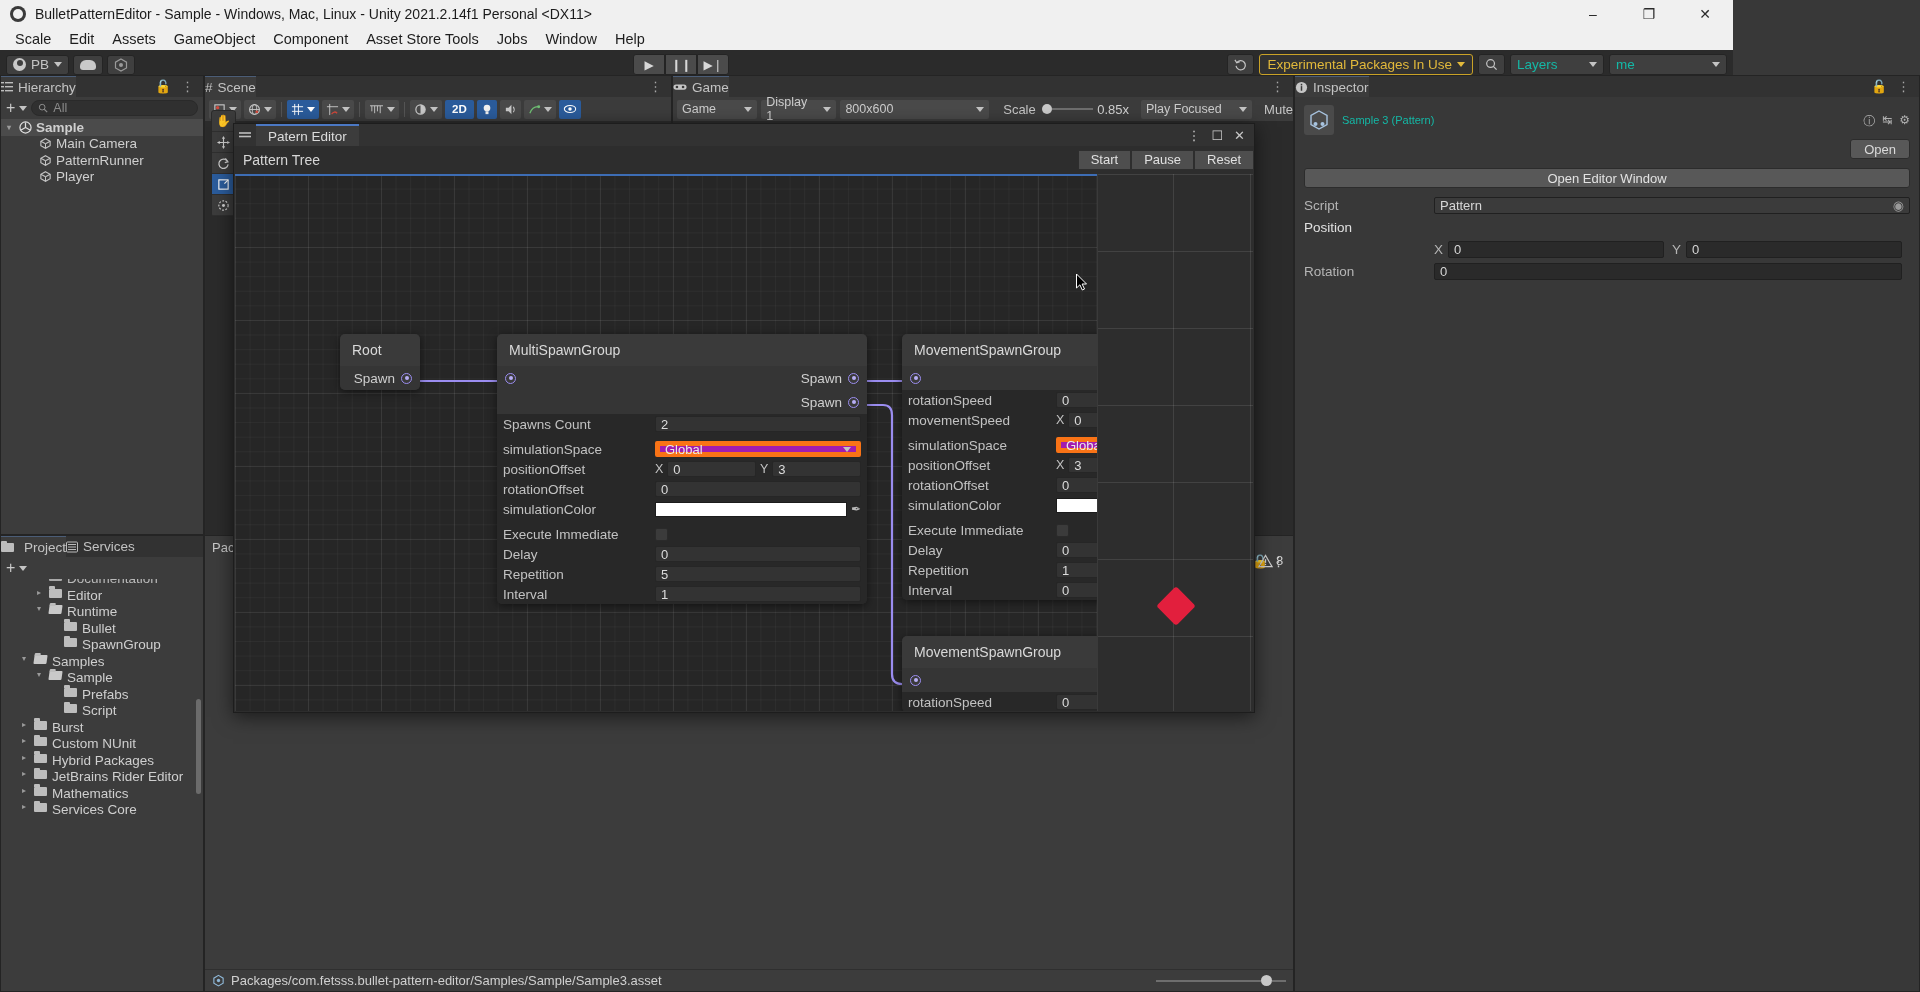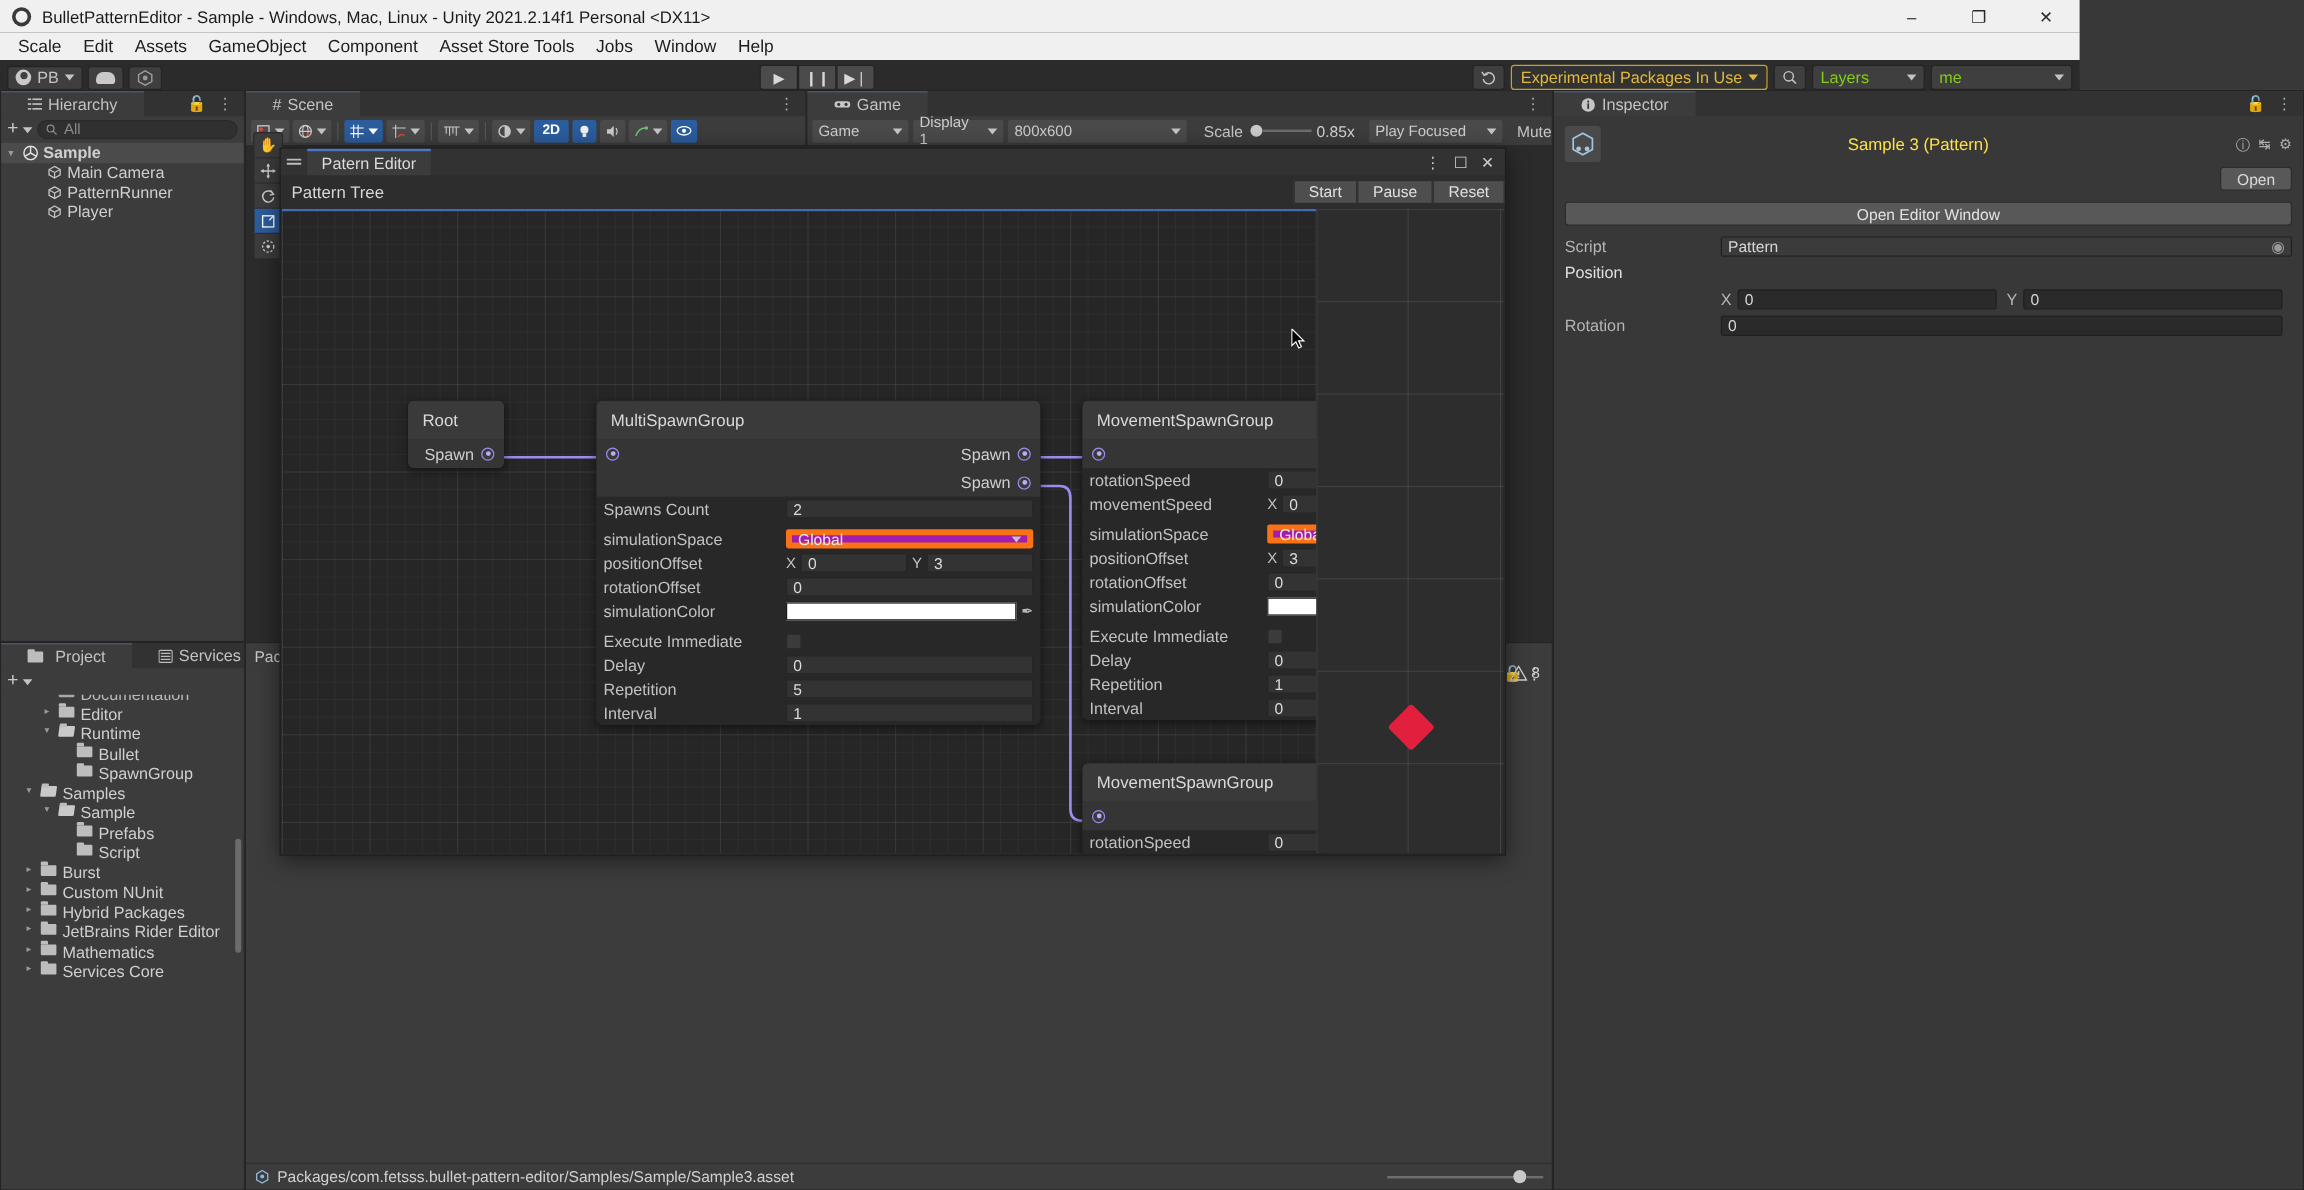--- a/index.html
+++ b/index.html
@@ -59,26 +59,26 @@
   .pbtn:last-child{border-radius:0 3px 3px 0;}
   .rightgroup{ margin-left:auto; display:flex; align-items:center; gap:5px;}
   .exp-pkg{
     height:21px;border:1px solid #c9a227;border-radius:3px;color:#e2b93b;
     display:flex;align-items:center;padding:0 7px;gap:5px;font-size:13.5px;background:#323232;
   }
   .exp-pkg .caret{border-top-color:#e2b93b;}
   .sq-btn{width:27px;height:21px;background:#3f3f3f;border:1px solid #242424;border-radius:3px;
           display:flex;align-items:center;justify-content:center;color:#c4c4c4;font-size:13px;}
   .layers-btn{height:21px;min-width:94px;background:#3f3f3f;border:1px solid #242424;border-radius:3px;
-         display:flex;align-items:center;justify-content:space-between;padding:0 6px;color:#84cc16;font-size:13.5px;}
+         display:flex;align-items:center;justify-content:space-between;padding:0 6px;color:#14b8a6;font-size:13.5px;}
 
   
   .panel { background:#383838; border:1px solid #242424; position:absolute; }
   .panel-tabs { height:21px; background:#323232; display:flex; align-items:center; }
-  .ptab{ height:21px; display:flex;align-items:center; gap:5px; padding:0 22px;
+  .ptab{ height:21px; display:flex;align-items:center; gap:5px; padding:0 0;
          font-size:13.5px; color:#c3c3c3; }
   .ptab.active{ background:#3c3c3c; border-top:1px solid #4b5d77; }
   .ptab-icons{margin-left:auto;display:flex;align-items:center;gap:9px;padding-right:9px;color:#a8a8a8;font-size:13px;}
 
   
   #hierarchy { left:0; top:75px; width:204px; height:460px; }
   .hier-toolbar{ height:22px; background:#3c3c3c; display:flex;align-items:center;padding:0 5px;gap:4px;}
   .plus{color:#c9c9c9;font-size:16px;line-height:12px;}
   .searchbox{ flex:1;height:16px;background:#303030;border-radius:8px;display:flex;align-items:center;
               padding:0 6px;gap:5px;color:#8b8b8b;font-size:12.5px; border:1px solid #2a2a2a;}
@@ -105,21 +105,21 @@
   #game { left:672px; top:75px; width:622px; height:460px; }
   .game-toolbar{ height:24px;background:#3c3c3c;display:flex;align-items:center;gap:0px;font-size:13px;color:#c5c5c5;}
   .gsel{ height:19px;background:#4a4a4a;border-radius:2px;display:flex;align-items:center;
          justify-content:space-between;padding:0 5px;margin-left:4px;color:#cdcdcd;font-size:12.5px;gap:6px;}
   .game-view{ background:#2b2b2b; height:calc(100% - 24px); position:relative; overflow:hidden;}
 
   
   #inspector { left:1294px; top:75px; width:626px; height:917px; }
   .insp-head{ display:flex;align-items:center;gap:8px;padding:8px 9px 4px 9px;background:#383838;}
   .insp-ico{ width:30px;height:30px;background:#4a4a4a;border-radius:3px;display:flex;align-items:center;justify-content:center;}
-  .insp-title{ font-size:14px;color:#fde047; flex:1;text-align:center;}
+  .insp-title{ font-size:11px;color:#14b8a6; flex:1;}
   .openbtn{ height:20px;background:#585858;border:1px solid #2c2c2c;border-radius:3px;padding:0 13px;
             display:flex;align-items:center;font-size:13px;color:#dadada;}
   .insp-row{ display:flex; align-items:center; height:22px; padding:0 9px; font-size:13.5px;}
   .insp-label{ color:#b5b5b5; width:130px;}
   .big-btn{ margin:4px 9px 6px 9px; height:20px;background:#585858;border:1px solid #2c2c2c;border-radius:3px;
             display:flex;align-items:center;justify-content:center;font-size:13px;color:#e2e2e2;}
   .field{ flex:1;height:17px;background:#2a2a2a;border:1px solid #202020;border-radius:2px;
           display:flex;align-items:center;padding:0 5px;font-size:13px;color:#d6d6d6;}
   .axis{ color:#b5b5b5; margin-right:5px; }
 

